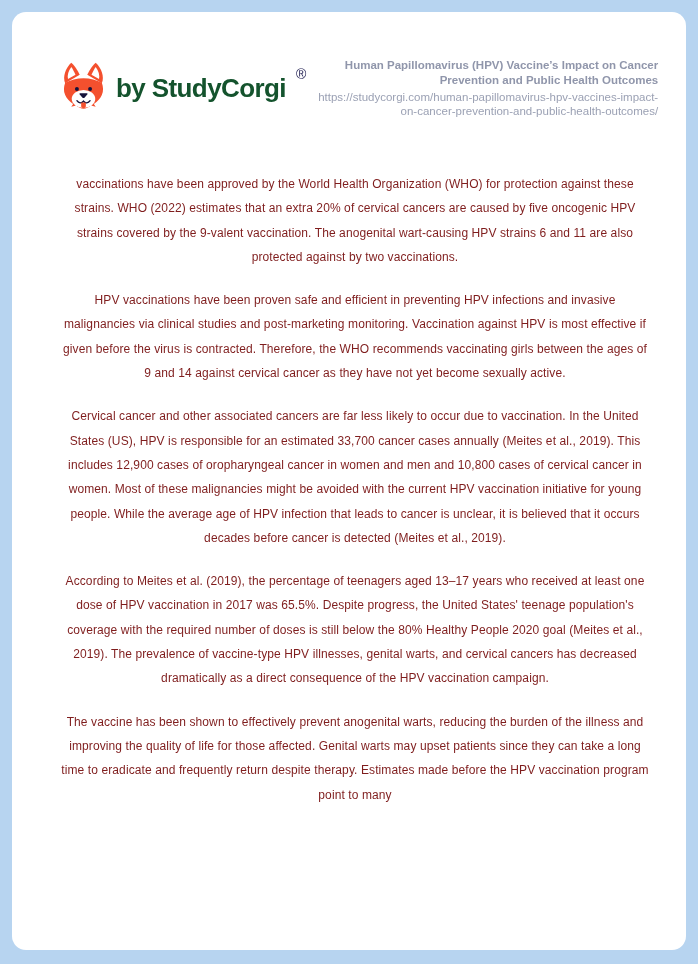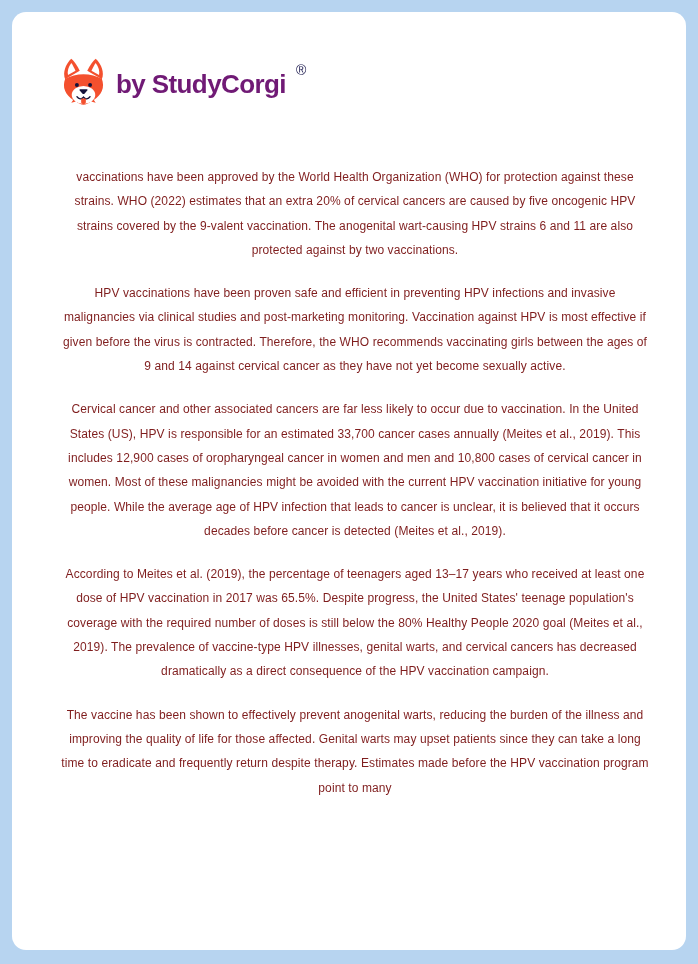--- a/index.html
+++ b/index.html
@@ -39,21 +39,21 @@
     cursor: pointer;
   }
   .corgi-icon svg {
     width: 47px;
     height: 53px;
     display: block;
   }
   .brand-text {
     font-size: 26px;
     font-weight: bold;
-    color: #701a75;
+    color: #14532d;
     letter-spacing: -0.6px;
     white-space: nowrap;
   }
   .rmark {
     font-size: 14px;
     color: #1d1b4f;
     align-self: flex-start;
     margin-top: 4px;
     margin-left: 1px;
     font-weight: normal;
@@ -114,20 +114,24 @@
           <path d="M43,66 L57,66 C58.5,66 59,67.5 58,69 L52.5,75 C51,76.5 49,76.5 47.5,75 L42,69 C41,67.5 41.5,66 43,66 Z" fill="#14123a"></path>
 
           <path d="M36,82 C40,88 46,88 50,83 C54,88 60,88 64,82" stroke="#14123a" stroke-width="3" fill="none" stroke-linecap="round"></path>
 
           <path d="M45,86 L55,86 L55,93 C55,99 45,99 45,93 Z" fill="#f4502e"></path>
         </svg>
       </span>
       <span class="brand-text">by StudyCorgi</span>
       <span class="rmark">®</span>
     </div>
+    <div class="title-block">
+      <div class="doc-title">Human Papillomavirus (HPV) Vaccine’s Impact on Cancer Prevention and Public Health Outcomes</div>
+      <div class="doc-url">https://studycorgi.com/human-papillomavirus-hpv-vaccines-impact-on-cancer-prevention-and-public-health-outcomes/</div>
+    </div>
   </header>
 
   <main>
     <p>vaccinations have been approved by the World Health Organization (WHO) for protection against these strains. WHO (2022) estimates that an extra 20% of cervical cancers are caused by five oncogenic HPV strains covered by the 9-valent vaccination. The anogenital wart-causing HPV strains 6 and 11 are also protected against by two vaccinations.</p>
     <p>HPV vaccinations have been proven safe and efficient in preventing HPV infections and invasive malignancies via clinical studies and post-marketing monitoring. Vaccination against HPV is most effective if given before the virus is contracted. Therefore, the WHO recommends vaccinating girls between the ages of 9 and 14 against cervical cancer as they have not yet become sexually active.</p>
     <p>Cervical cancer and other associated cancers are far less likely to occur due to vaccination. In the United States (US), HPV is responsible for an estimated 33,700 cancer cases annually (Meites et al., 2019). This includes 12,900 cases of oropharyngeal cancer in women and men and 10,800 cases of cervical cancer in women. Most of these malignancies might be avoided with the current HPV vaccination initiative for young people. While the average age of HPV infection that leads to cancer is unclear, it is believed that it occurs decades before cancer is detected (Meites et al., 2019).</p>
     <p>According to Meites et al. (2019), the percentage of teenagers aged 13–17 years who received at least one dose of HPV vaccination in 2017 was 65.5%. Despite progress, the United States' teenage population's coverage with the required number of doses is still below the 80% Healthy People 2020 goal (Meites et al., 2019). The prevalence of vaccine-type HPV illnesses, genital warts, and cervical cancers has decreased dramatically as a direct consequence of the HPV vaccination campaign.</p>
     <p>The vaccine has been shown to effectively prevent anogenital warts, reducing the burden of the illness and improving the quality of life for those affected. Genital warts may upset patients since they can take a long time to eradicate and frequently return despite therapy. Estimates made before the HPV vaccination program point to many</p>
   </main>
 

